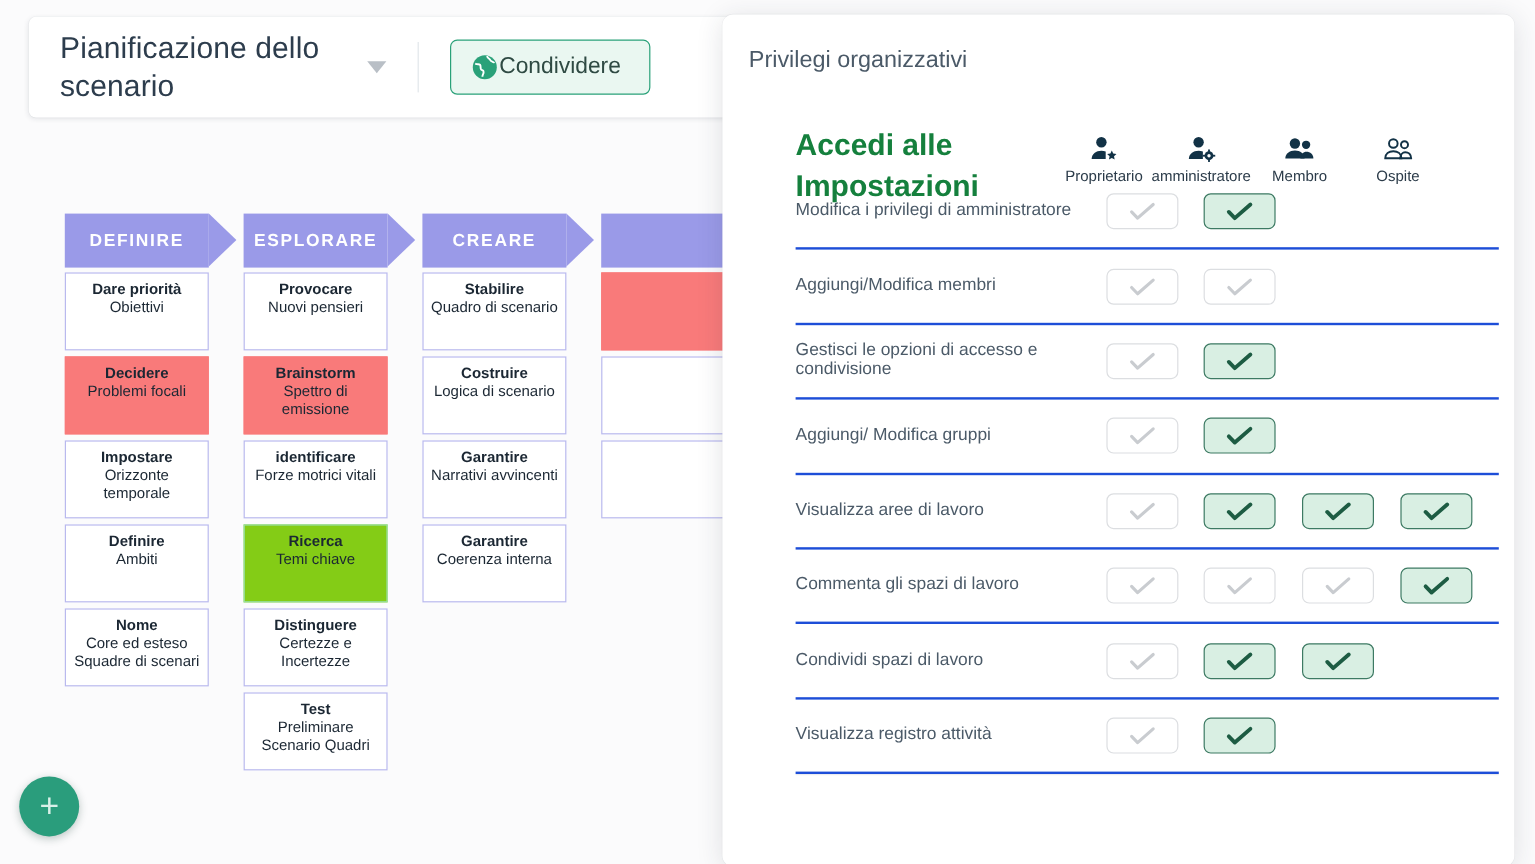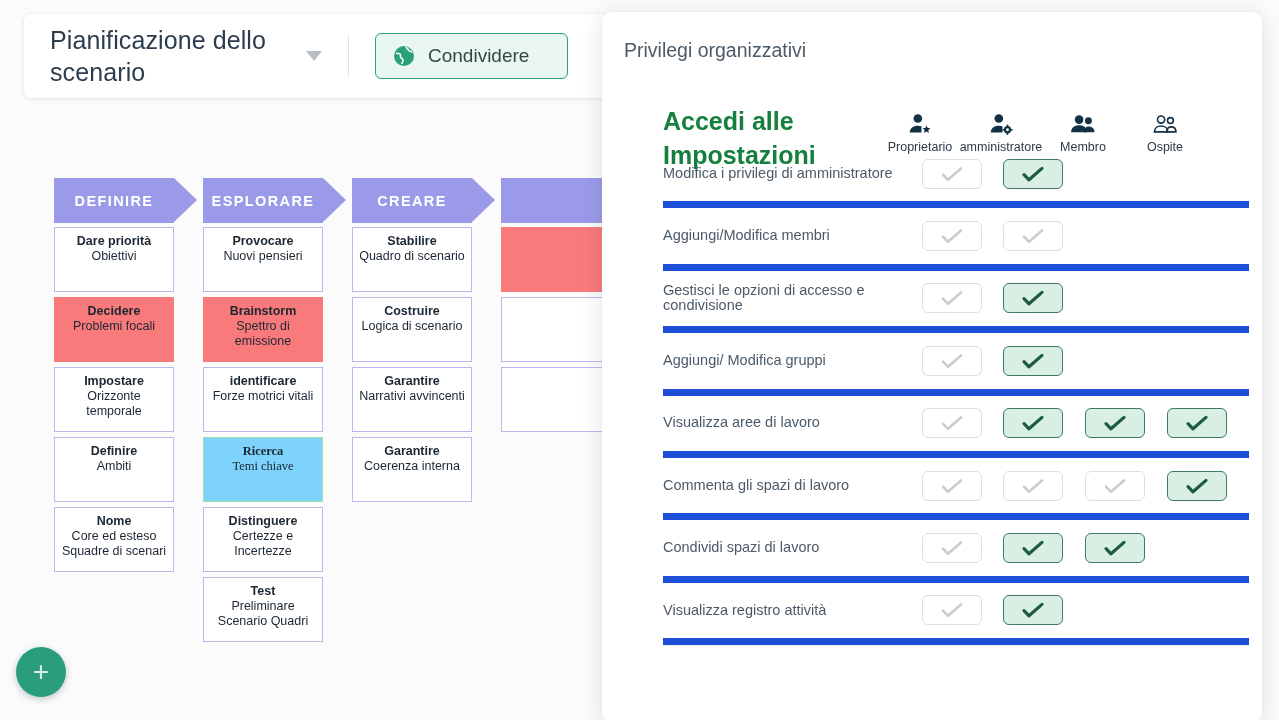--- a/index.html
+++ b/index.html
@@ -38,22 +38,22 @@
     border-left: 8px solid transparent;
     border-right: 8px solid transparent;
     border-top: 10px solid #b9bfc6;
     margin-left: 4px;
   }
   #topbar-divider {
     width: 1px; height: 42px; background: #e2e6ea; margin-left: 26px;
   }
   #share-btn {
     margin-left: 26px;
-    height: 46px; padding: 0 38px 0 16px;
-    display: flex; align-items: center; gap: 12px;
+    height: 46px; padding: 0 24px 0 16px;
+    display: flex; align-items: center; 
     background: #eaf7f1;
     border: 1.5px solid #2aa179;
     border-radius: 6px;
     color: #2f4a43;
     font-size: 19px;
     cursor: pointer;
   }
   .globe { width: 24px; height: 24px; display: block; }
 
   
@@ -81,21 +81,21 @@
     background: #ffffff;
     margin-bottom: 5px;
     padding: 6px 5px 4px;
     text-align: center;
     color: #1b2733;
     min-height: 65px;
   }
   .card .t { font-weight: bold; font-size: 12.5px; line-height: 1.2; }
   .card .s { font-size: 12.5px; line-height: 1.18; }
   .card.red { background: #f97a7a; border-color: #f97a7a; }
-  .card.green { background: #7dd3fc; border-color: #98e0ac; font-family: Liberation Serif, serif; }
+  .card.green { background: #84cc16; border-color: #98e0ac; }
 
   #fab {
     position: absolute; left: 16px; top: 647px;
     width: 50px; height: 50px; border-radius: 50%;
     background: #2a9d7c;
     box-shadow: 0 2px 7px rgba(25,60,50,.28);
     display: flex; align-items: center; justify-content: center;
     color: #d9f0e8; font-size: 28px; line-height: 1; font-weight: 300;
     cursor: pointer;
   }
@@ -123,21 +123,21 @@
   .colhead {
     position: absolute; top: 17px;
     width: 96px; text-align: center;
   }
   .colhead .ic { height: 28px; display: flex; align-items: center; justify-content: center; }
   .colhead .lb { font-size: 12.5px; color: #2b3b49; margin-top: 1px; white-space: nowrap; }
 
   .row {
     position: relative;
     min-height: 62.4px;
-    border-bottom: 7px solid #1d4ed8;
+    border-bottom: 2px solid #1d4ed8;
     display: flex; align-items: center;
   }
   .row:first-of-type { border-top: none; }
   .row-label {
     width: 256px; flex: none;
     font-size: 14.5px; color: #4b5a68; line-height: 1.08;
     padding-right: 8px;
   }
   .cells { position: relative; flex: 1; height: 100%; }
   .cb {

